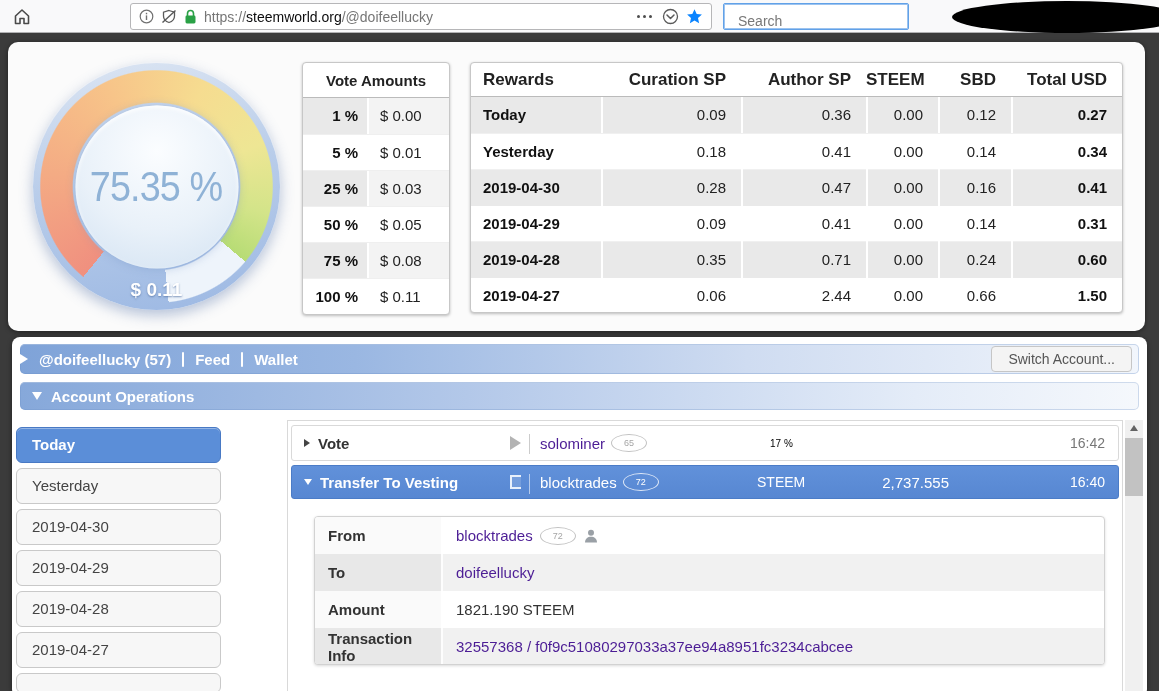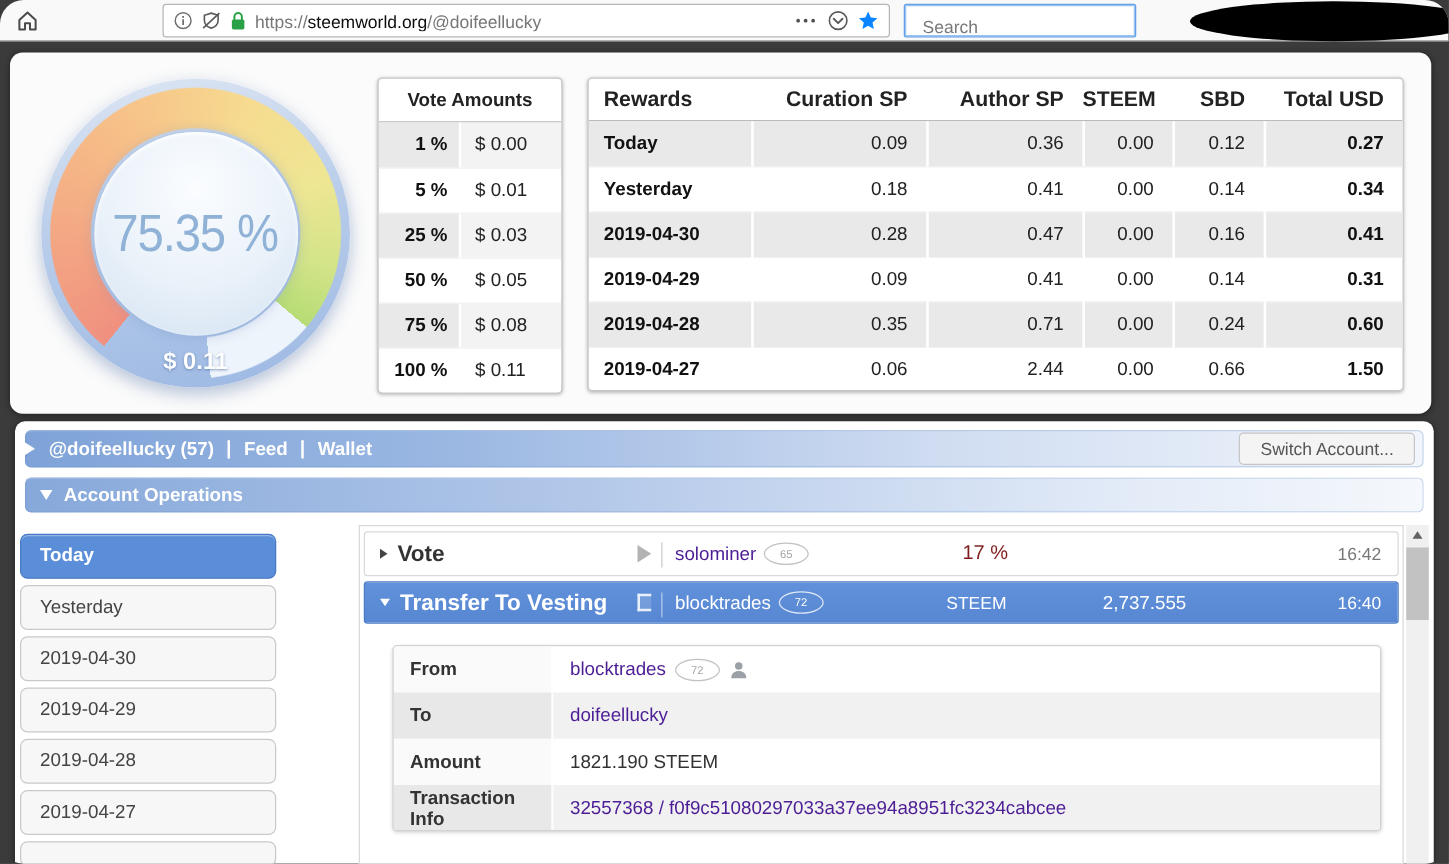--- a/index.html
+++ b/index.html
@@ -1,18 +1,18 @@
 <!DOCTYPE html>
 <html><head>
 <meta charset="utf-8">
 <style>
   * { margin:0; padding:0; box-sizing:border-box; }
   html,body { background:#3b3b3b; }
   .screen { position:relative; width:1159px; height:691px; overflow:hidden;
-            background:#3b3b3b; font-family:"Liberation Sans",sans-serif;border-radius:19px; }
+            background:#3b3b3b; font-family:"Liberation Sans",sans-serif; }
 
   
   .toolbar { position:absolute; top:0; left:0; width:1159px; height:33px;
              background:#f9f9fa; border-bottom:1px solid #b1b1b3; z-index:9; }
   .home-btn { position:absolute; left:10px; top:5px; width:24px; height:24px;
               display:flex; align-items:center; justify-content:center; cursor:pointer; }
   .urlbar { position:absolute; left:130px; top:3px; width:582px; height:27px;
             background:#fff; border:1px solid #b6b6b8; border-radius:3px;
             display:flex; align-items:center; padding:0 8px; gap:7px; }
   .url-text { flex:1; font-size:14px; white-space:nowrap; overflow:hidden; }
@@ -113,40 +113,40 @@
 
   
   .ops-wrap { position:absolute; left:275px; top:83px; width:836px; height:280px;
               border:1px solid #d9d9d9; border-bottom:none; background:#fff; }
   .op-row { position:absolute; left:3px; width:828px; border-radius:3px; }
   .op-row > * { position:absolute; top:0; height:100%; display:flex; align-items:center; }
   .op-vote { top:4px; height:36px; background:#fff; border:1px solid #d9d9d9; }
   .op-transfer { top:44px; height:34px; color:#fff;
                  background:linear-gradient(180deg,#6191da 0%,#5787d2 100%);
                  border:1px solid #4b7cc7; }
-  .op-head { left:12px; gap:8px; font-weight:bold; font-size:18px;text-align:center; }
+  .op-head { left:12px; gap:8px; font-weight:bold; font-size:15px;text-align:center; }
   .op-vote .op-head { color:#333; }
   .tri-r-sm { width:0; height:0; border-left:6px solid #444; border-top:4px solid transparent; border-bottom:4px solid transparent; }
   .tri-d-sm { width:0; height:0; border-top:6px solid #fff; border-left:4px solid transparent; border-right:4px solid transparent; }
   .op-type-icon { left:218px; }
   .play-tri { width:0; height:0; border-left:11px solid #b3b3b3; border-top:7px solid transparent; border-bottom:7px solid transparent; }
   .transfer-ic { width:11px; height:14px; border:2px solid #e8f0fb; border-right:none; background:rgba(255,255,255,.15); }
   .op-sep { left:237px; top:8px !important; height:20px !important; width:1px; }
   .op-vote .op-sep { background:#ccc; }
   .op-transfer .op-sep { background:rgba(255,255,255,.55); }
   .op-user { left:248px; gap:6px; font-size:15px; }
   .op-vote .op-user { color:#4a77b8; }
   .op-transfer .op-user { color:#fff; }
   .badge { width:36px; height:18px; border-radius:50%; display:inline-flex; align-items:center;
            justify-content:center; font-size:9px; font-weight:normal; }
   .badge.gray { border:1px solid #c2c2c2; color:#a5a5a5; background:#fff; }
   .badge.white { border:1px solid rgba(255,255,255,.8); color:#fff; background:transparent; }
   .op-asset { left:465px; font-size:14px; }
   .op-amount { left:575px; width:82px; justify-content:flex-end; font-size:15px; }
-  .op-weight { left:478px; color:#7f1d1d; font-size:16px; }
+  .op-weight { left:478px; color:#000000; font-size:10px; }
   .op-time { right:13px; font-size:14px; }
   .op-vote .op-time { color:#777; }
   .op-transfer .op-time { color:#fff; }
 
   
   .detail { position:absolute; left:26px; top:95px; width:791px; height:149px;
             background:#fff; border:1px solid #d2d2d2; border-radius:4px;
             box-shadow:0 1px 3px rgba(0,0,0,.15); overflow:hidden; }
   .dr { display:grid; grid-template-columns:128px 1fr; height:37px; font-size:15px; }
   .dr-label { font-weight:bold; color:#333; padding-left:13px; display:flex; align-items:center;

